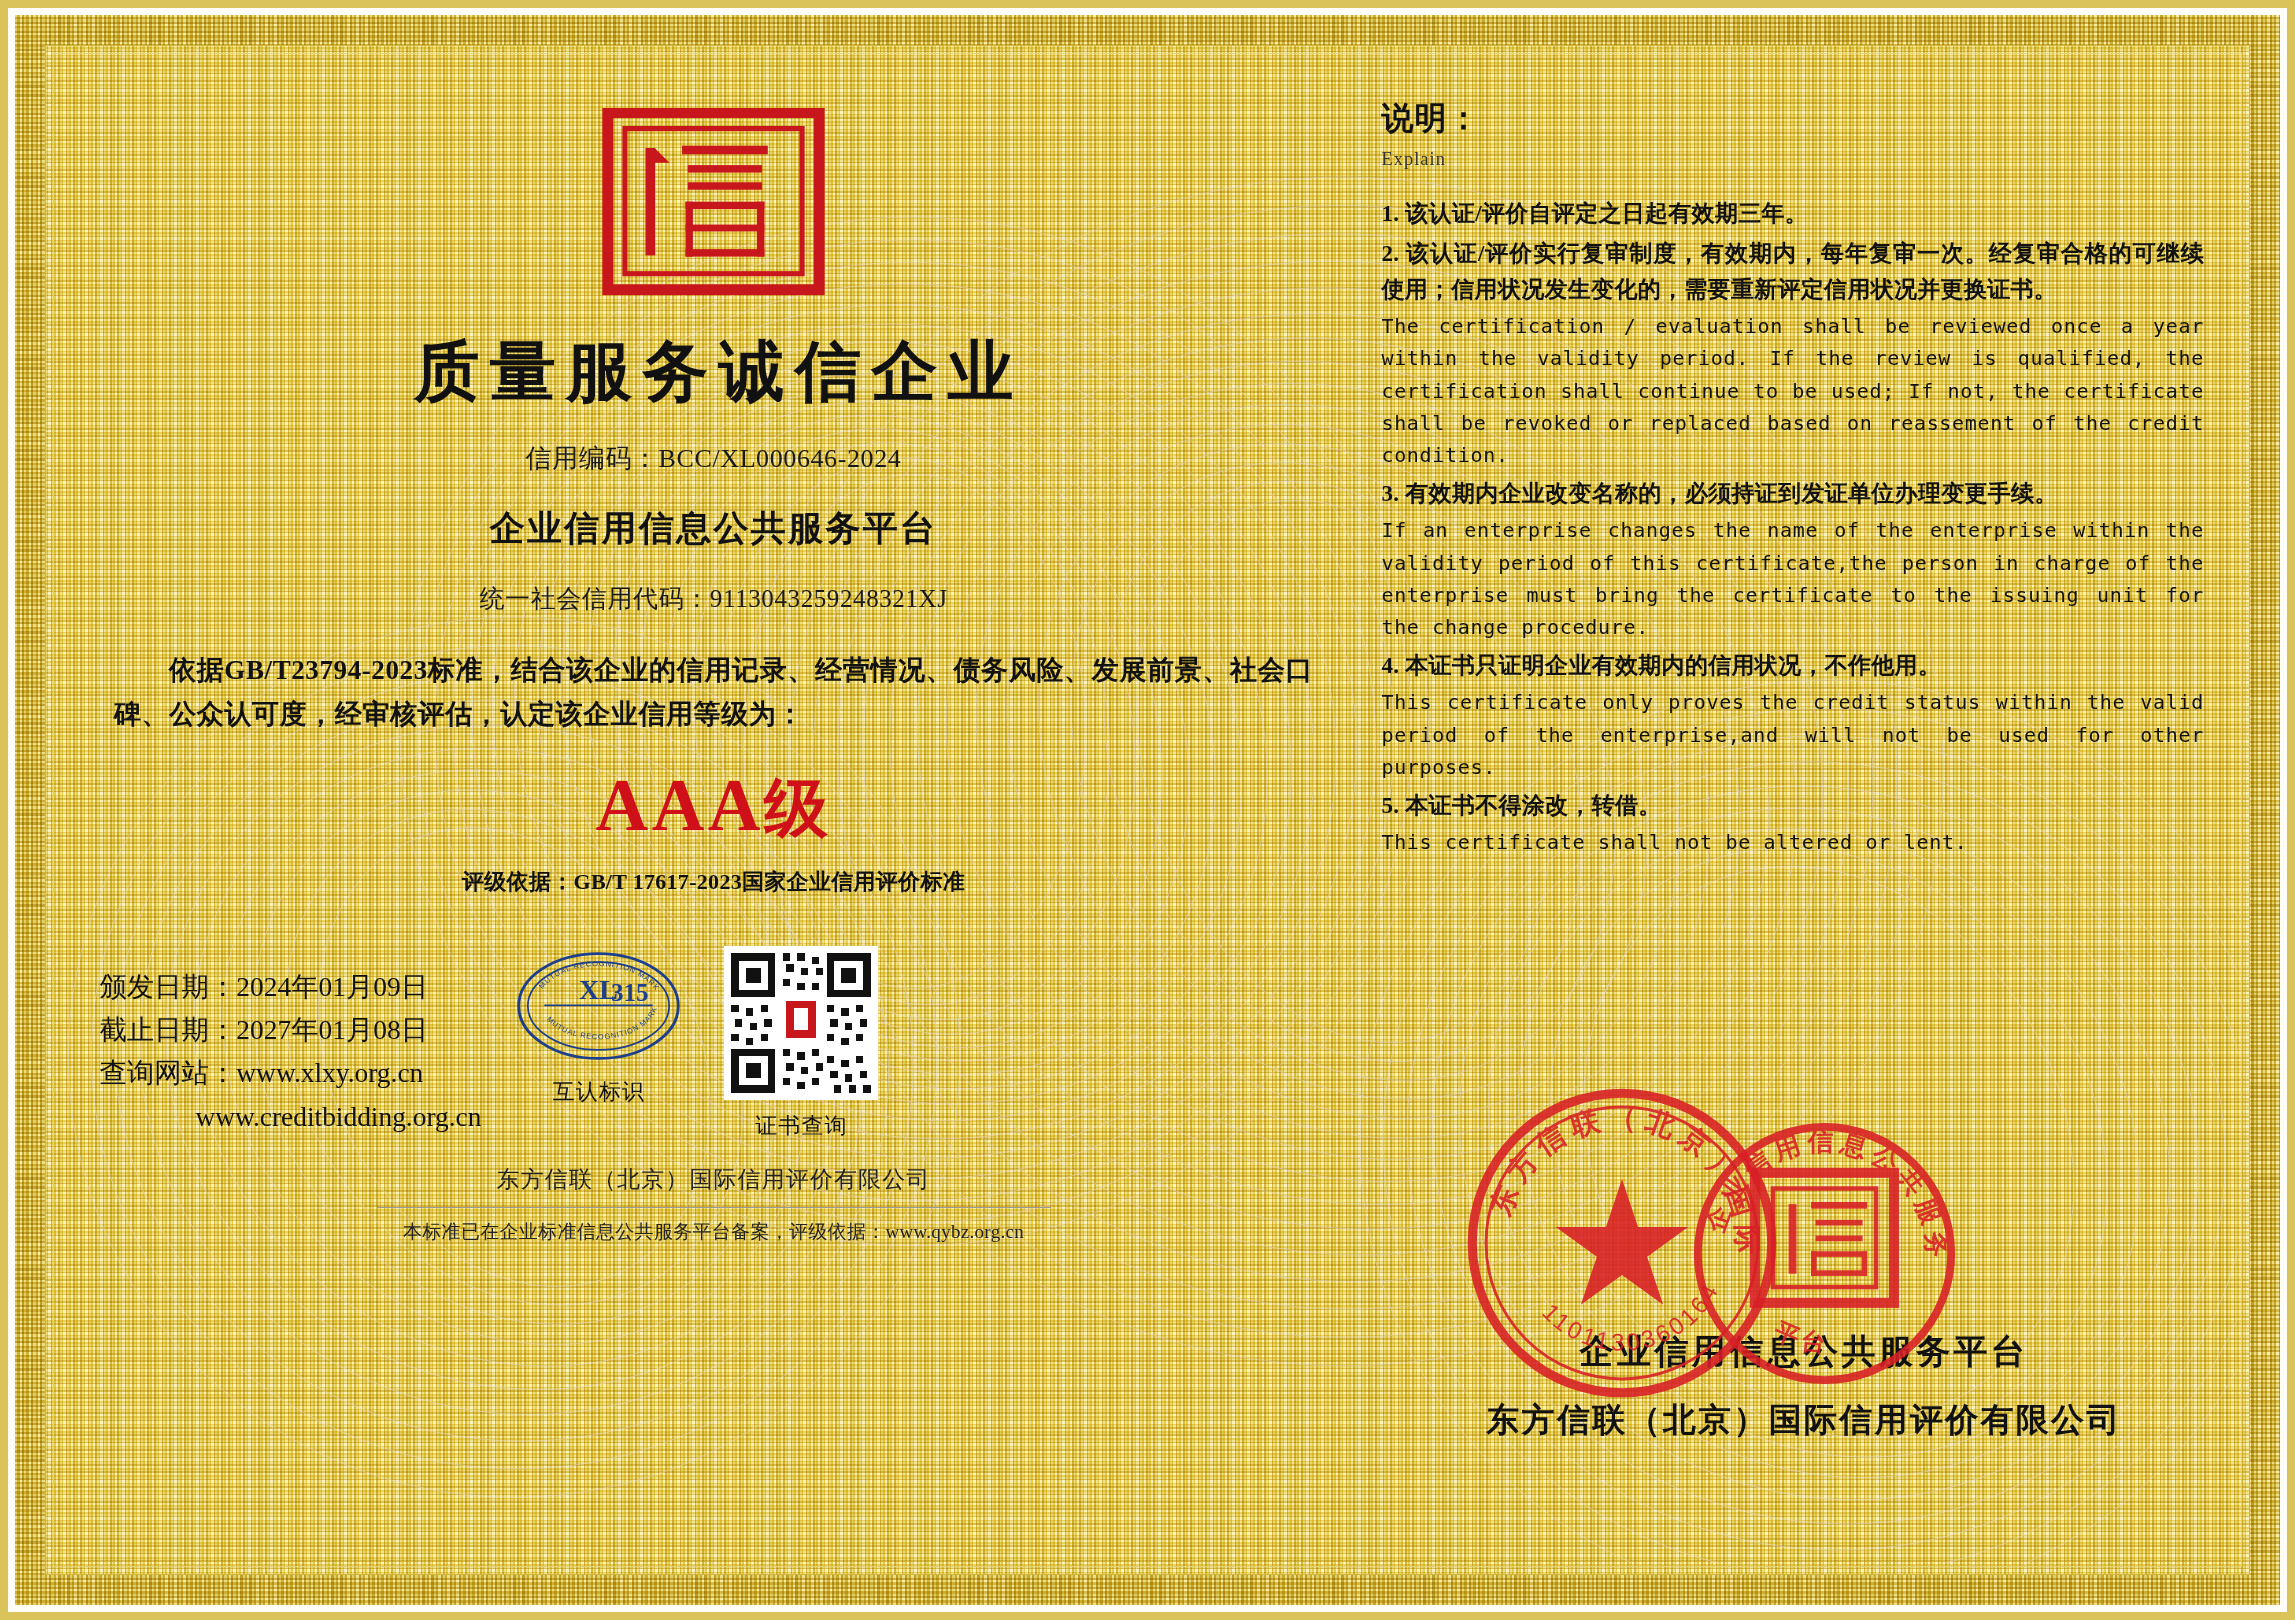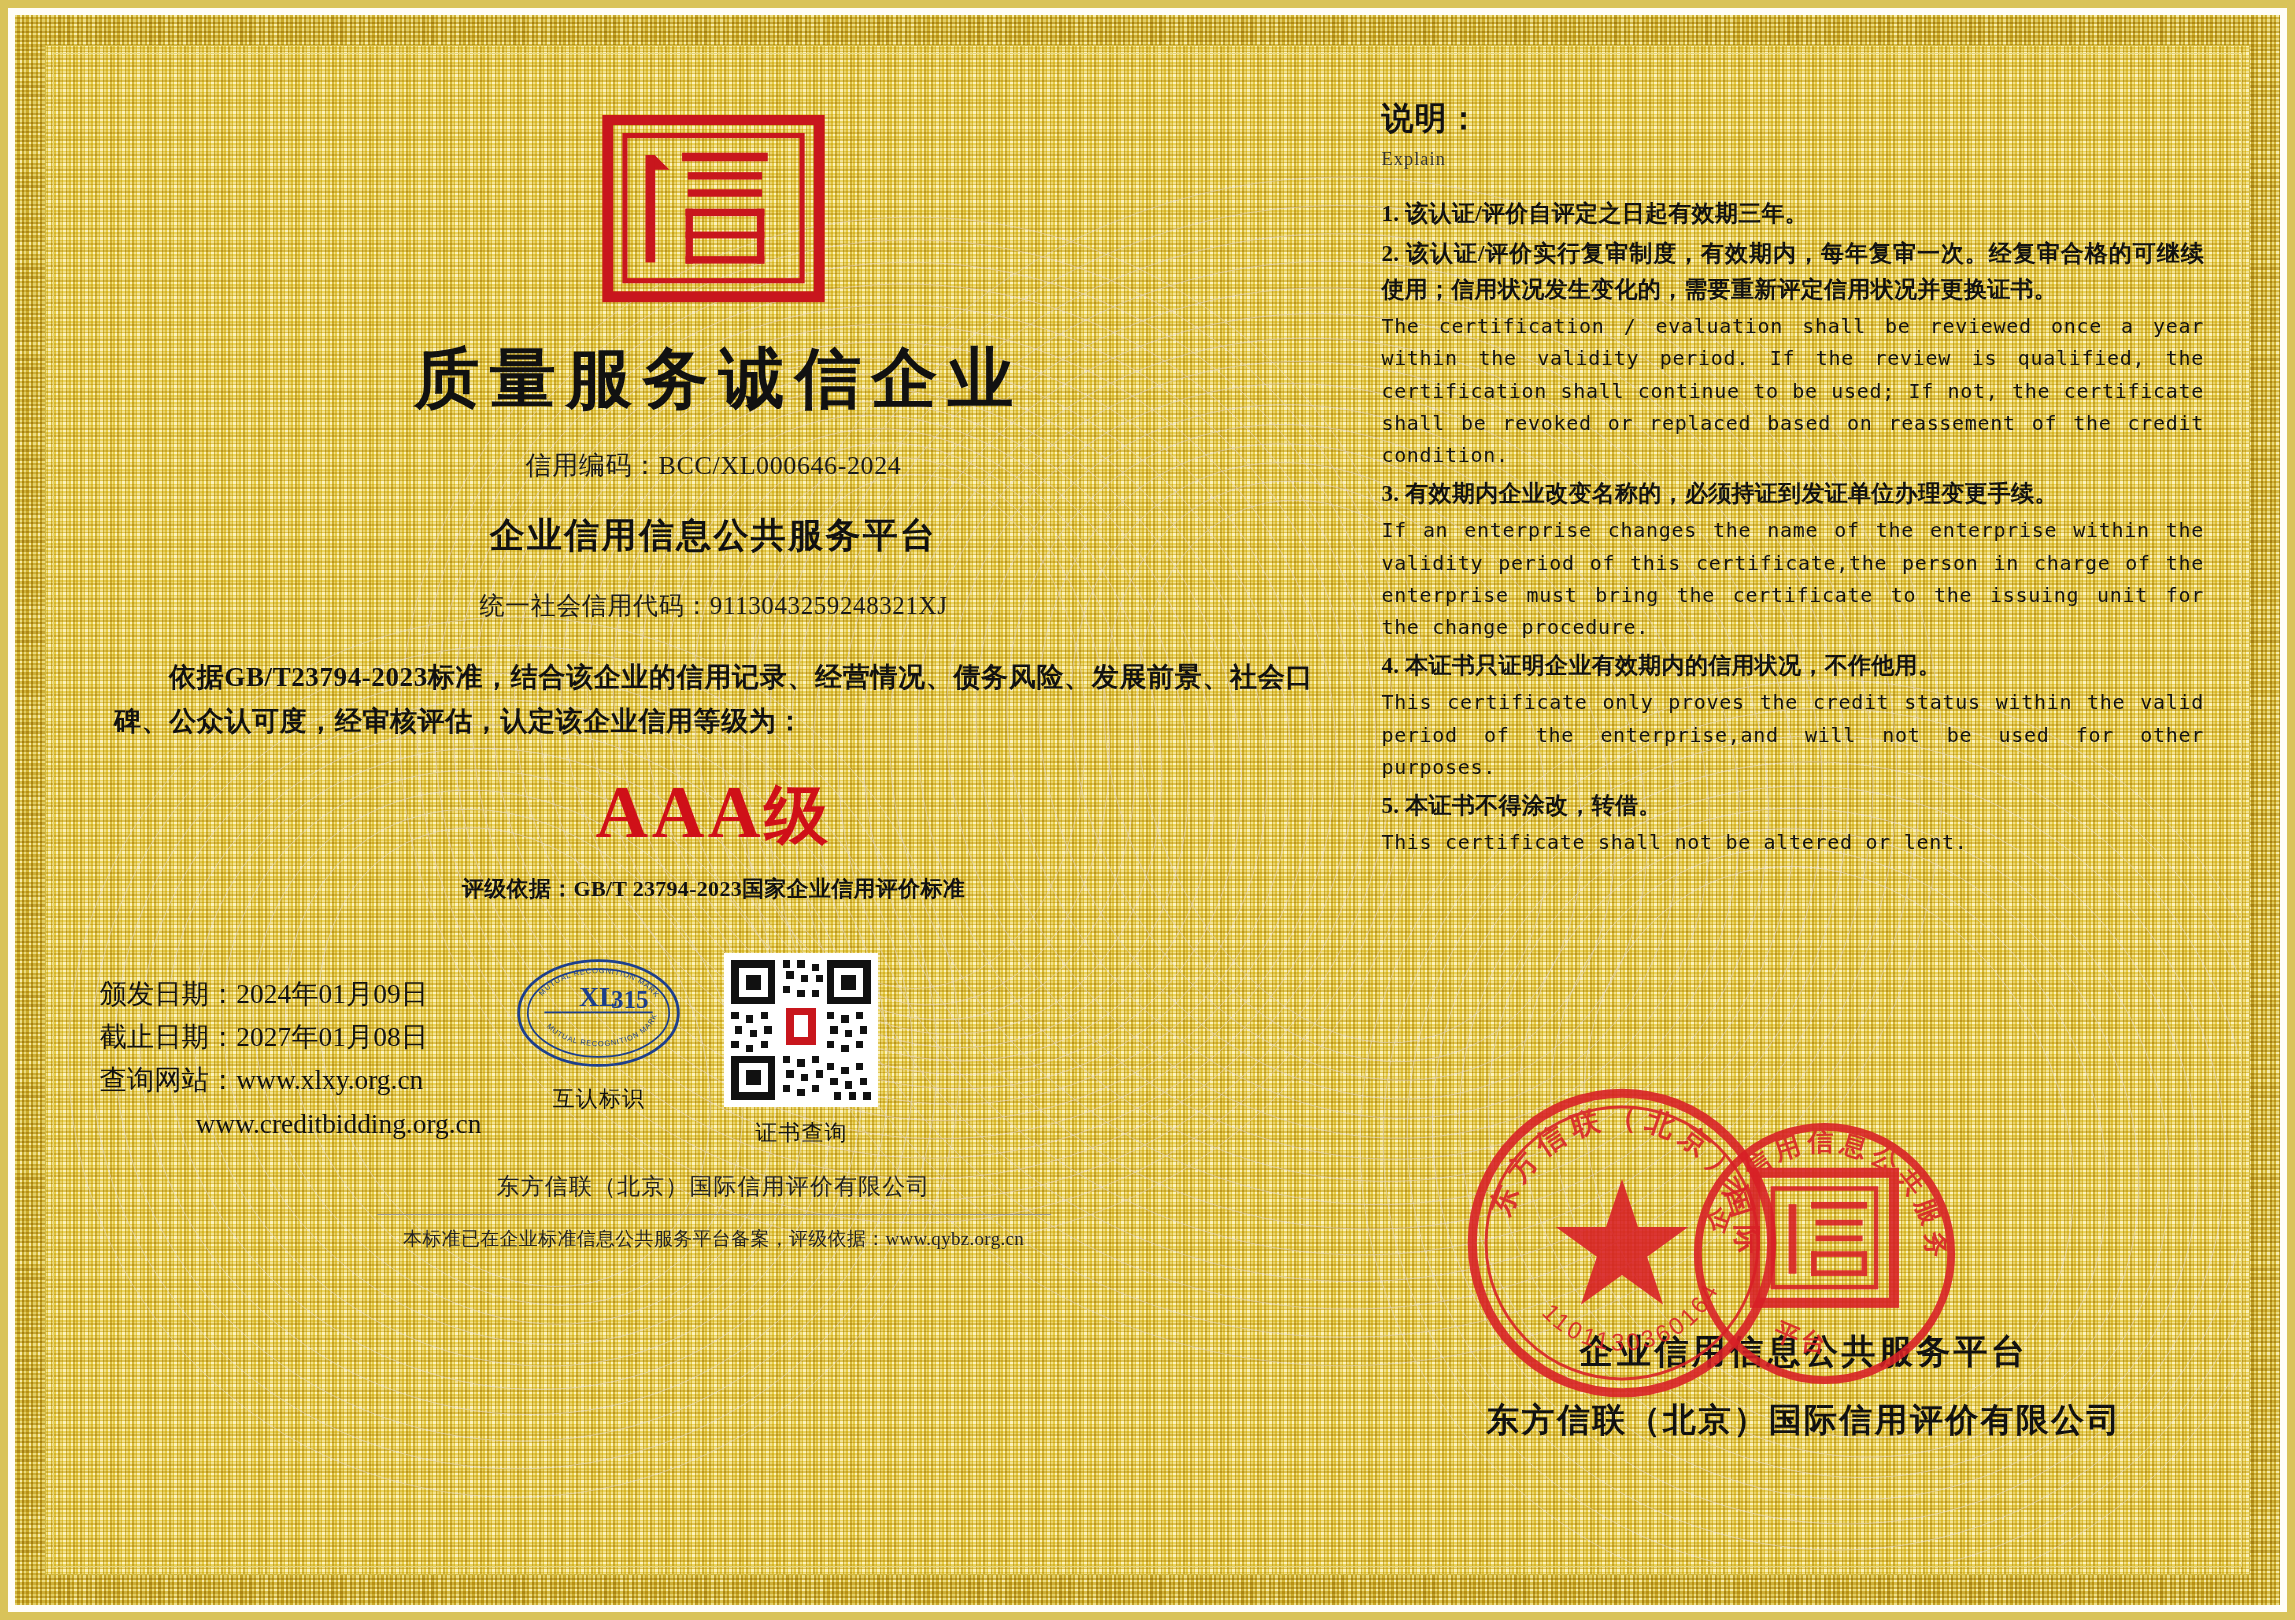--- a/index.html
+++ b/index.html
@@ -90,21 +90,21 @@
 
   
   .content {
     position: absolute;
     left: 57px; top: 57px; right: 57px; bottom: 57px;
     display: flex;
   }
   .left-col {
     position: relative;
     width: 1313px;
-    padding: 35px 23px 0 23px;
+    padding: 28px 23px 0 23px;
     box-sizing: border-box;
   }
   .right-col {
     position: relative;
     flex: 1;
     padding: 40px 34px 0 11.4px;
     box-sizing: border-box;
   }
 
   
@@ -407,21 +407,21 @@
 
       <div class="main-title">质量服务诚信企业</div>
       <div class="credit-no">信用编码：BCC/XL000646-2024</div>
       <div class="company-name">企业信用信息公共服务平台</div>
       <div class="usc-code">统一社会信用代码：9113043259248321XJ</div>
       <div class="statement">依据GB/T23794-2023标准，结合该企业的信用记录、经营情况、债务风险、发展前景、社会口碑、公众认可度，经审核评估，认定该企业信用等级为：</div>
 
       <div class="grade">
         <span>AAA</span><span class="grade-cn">级</span>
       </div>
-      <div class="grade-basis">评级依据：GB/T 23794-2023国家企业信用评价标准</div>
+      <div class="grade-basis">评级依据：GB/T 17617-2023国家企业信用评价标准</div>
 
       <div class="footer-block">
         <div class="dates">
           <div class="row">
             <span class="label">颁发日期：</span><span>2024年01月09日</span>
           </div>
           <div class="row">
             <span class="label">截止日期：</span><span>2027年01月08日</span>
           </div>
           <div class="row">

